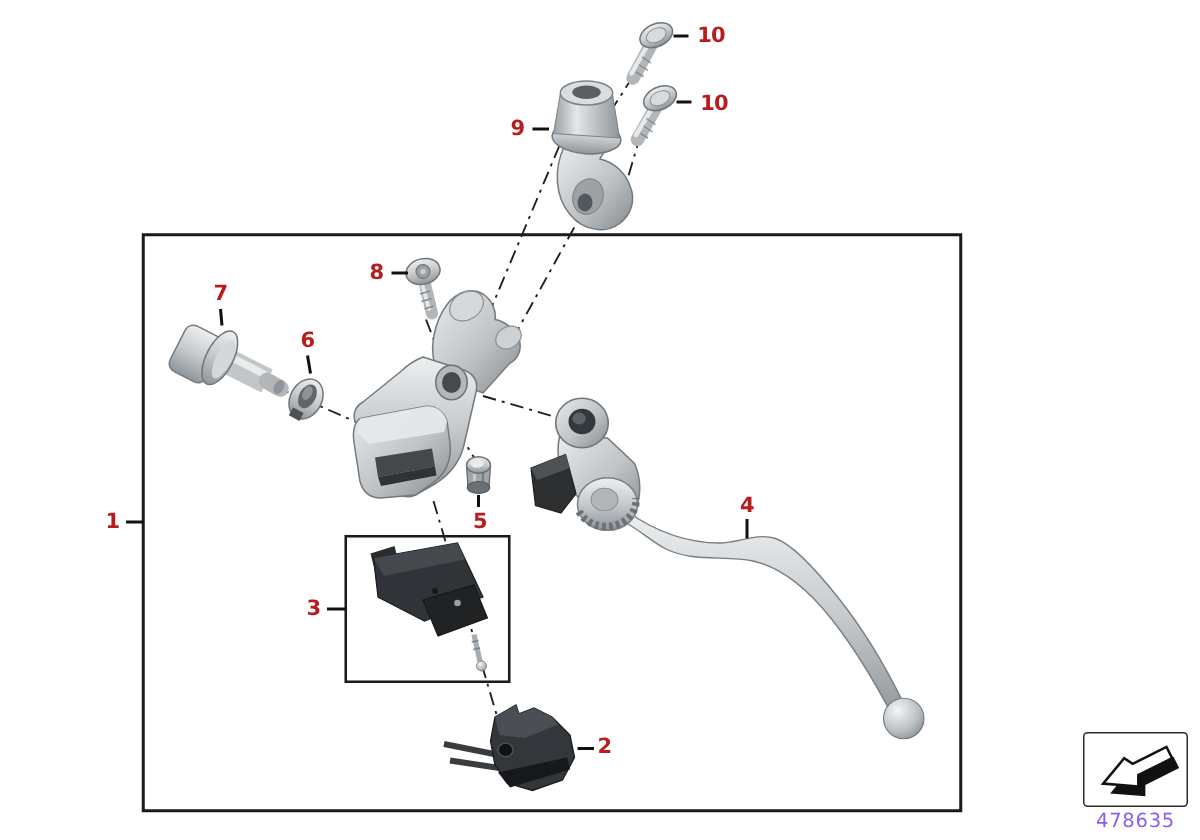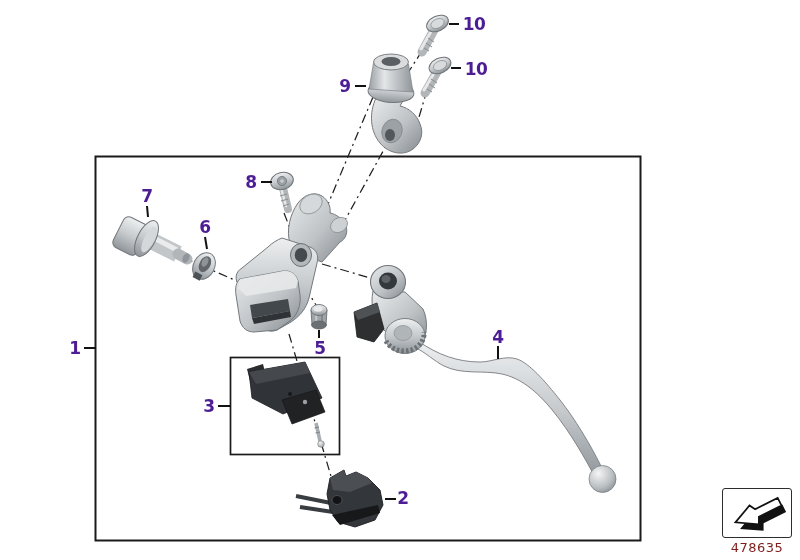--- a/index.html
+++ b/index.html
@@ -3,31 +3,31 @@
 <meta charset="utf-8">
 <style>
   html,body{margin:0;padding:0;background:#ffffff;}
   .stage{
     position:relative;width:800px;height:560px;background:#ffffff;overflow:hidden;
     font-family:"DejaVu Sans","Liberation Sans",sans-serif;
   }
   .stage svg.drawing{position:absolute;left:0;top:0;}
   .callout{
     position:absolute;transform:translate(-50%,-50%);
-    font-weight:700;font-size:17px;line-height:1;color:#4c1d95;
+    font-weight:700;font-size:14px;line-height:1;color:#b91c1c;
     letter-spacing:-0.5px;user-select:none;
   }
   .logo-box{
     position:absolute;left:722px;top:488px;width:70px;height:50px;
     border:1.6px solid #2d2d2d;border-radius:3px;background:#ffffff;
     display:flex;align-items:center;justify-content:center;box-sizing:border-box;
   }
   .part-number{
     position:absolute;left:718px;top:540px;width:78px;
-    text-align:center;font-size:13px;color:#7f1d1d;letter-spacing:0.5px;
+    text-align:center;font-size:13px;color:#8b5cf6;letter-spacing:0.5px;
   }
 </style>
 </head>
 <body>
 
 <div class="stage">
 
   <svg class="drawing" width="800" height="560" viewBox="0 0 800 560">
     <defs>
       <linearGradient id="gm" x1="0" y1="0" x2="0" y2="1">

